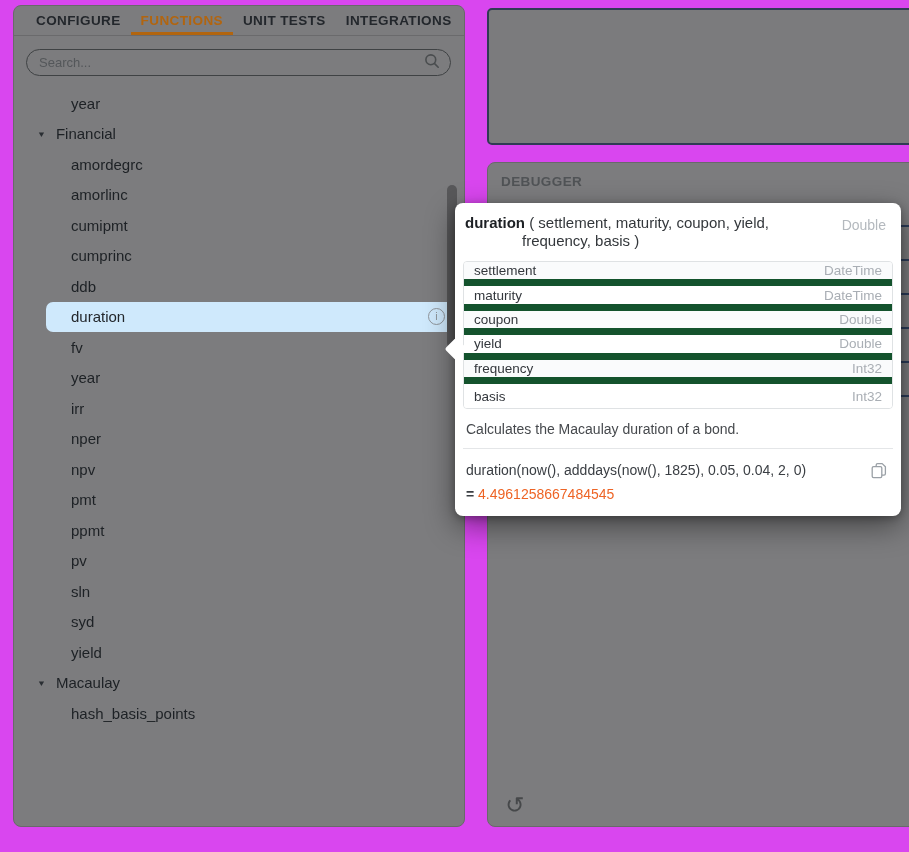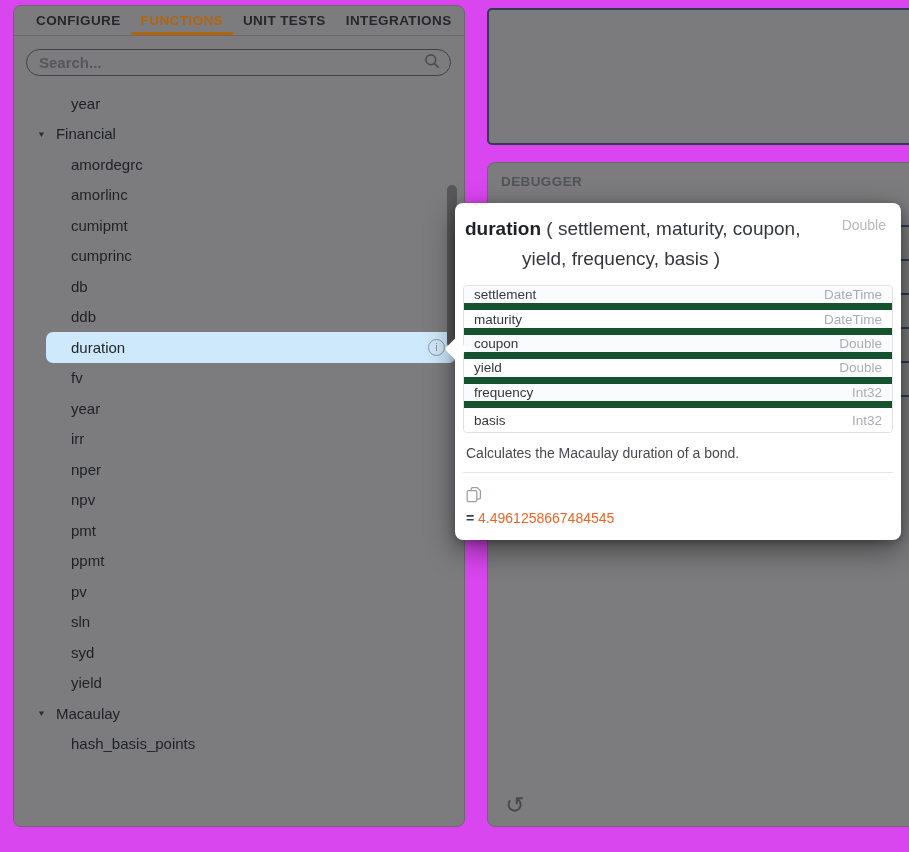--- a/index.html
+++ b/index.html
@@ -25,21 +25,21 @@
     font-family:inherit;
   }
   .tab.active{ color:#b2650f; box-shadow:inset 0 -3px 0 #b2650f; }
   .searchbox{
     position:absolute; left:12px; right:13px; top:43px; height:27px;
     border:1.5px solid #3f4244; border-radius:14px;
     display:flex; align-items:center; padding:0 10px 0 12px;
   }
   .searchbox input{
     flex:1; background:transparent; border:none; outline:none;
-    font-size:15px; color:#2a2d30; font-family:inherit;font-weight:bold;
+    font-size:13px; color:#2a2d30; font-family:inherit;
   }
   .searchbox input::placeholder{ color:#54575a; opacity:1; }
   .search-ic{ flex:0 0 auto; margin-left:6px; }
   .fn-list{ position:absolute; left:0; right:0; top:82px; }
   .fn-row{
     height:30.5px; display:flex; align-items:center;
     padding-left:57px; font-size:15px; color:#1d2125; cursor:pointer;
     position:relative;
   }
   .fn-row.group{ padding-left:23px; }
@@ -89,21 +89,21 @@
   }
   .pop-arrow{
     position:absolute; left:-7px; top:138px; width:16px; height:16px;
     background:#fff; transform:rotate(45deg); border-radius:2px;
   }
   .pop-header{
     display:flex; justify-content:space-between; align-items:flex-start;
     padding:11px 15px 6px 10px;
   }
   .sig{
-    width:372px; font-size:19px; line-height:30px; color:#33373b;
+    width:372px; font-size:15px; line-height:18px; color:#33373b;
     padding-left:57px; text-indent:-57px;
   }
   .sig b{ color:#1d2024; font-weight:700; }
   .ret{ font-size:14px; color:#b4b9be; padding-top:3px; }
   .param-table{
     margin:5px 8px 0; border:1px solid #dfe2e4; border-radius:4px;
     overflow:hidden;
   }
   .p-row{
     display:flex; justify-content:space-between; align-items:center;
@@ -163,23 +163,20 @@
         <div class="fn-row">
           <span>amorlinc</span>
         </div>
         <div class="fn-row">
           <span>cumipmt</span>
         </div>
         <div class="fn-row">
           <span>cumprinc</span>
         </div>
         <div class="fn-row">
-          <span>db</span>
-        </div>
-        <div class="fn-row">
           <span>ddb</span>
         </div>
         <div class="fn-row selected">
           <span>duration</span>
           <span class="info-badge">i</span>
         </div>
         <div class="fn-row">
           <span>fv</span>
         </div>
         <div class="fn-row">
@@ -275,20 +272,21 @@
           <span class="p-name">basis</span>
           <span class="p-type">Int32</span>
         </div>
       </div>
 
     <div class="desc">Calculates the Macaulay duration of a bond.</div>
 
     <hr class="pop-div">
 
     <div class="example-row">
+      <div class="code">duration(now(), adddays(now(), 1825), 0.05, 0.04, 2, 0)</div>
       <button class="copy-btn">
         <svg width="16" height="17" viewBox="0 0 16 17" fill="none" stroke="#9aa0a6" stroke-width="1.3" stroke-linejoin="round">
           <path d="M5.2 4.6 V3 a1.4 1.4 0 0 1 1.4-1.4 h4.6 l3.2 3.2 v7 a1.4 1.4 0 0 1 -1.4 1.4 h-2.2"></path>
           <rect x="1.2" y="4.6" width="9.6" height="11" rx="1.4"></rect>
         </svg>
       </button>
     </div>
 
     <div class="result">
       <span class="eq">=</span>

